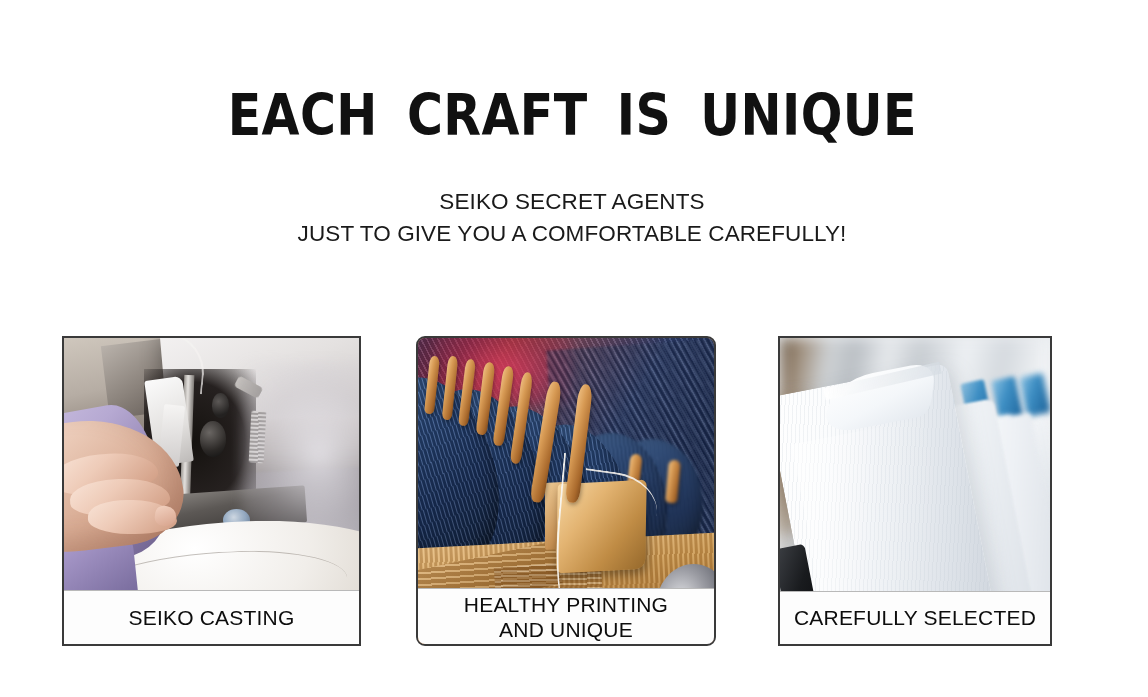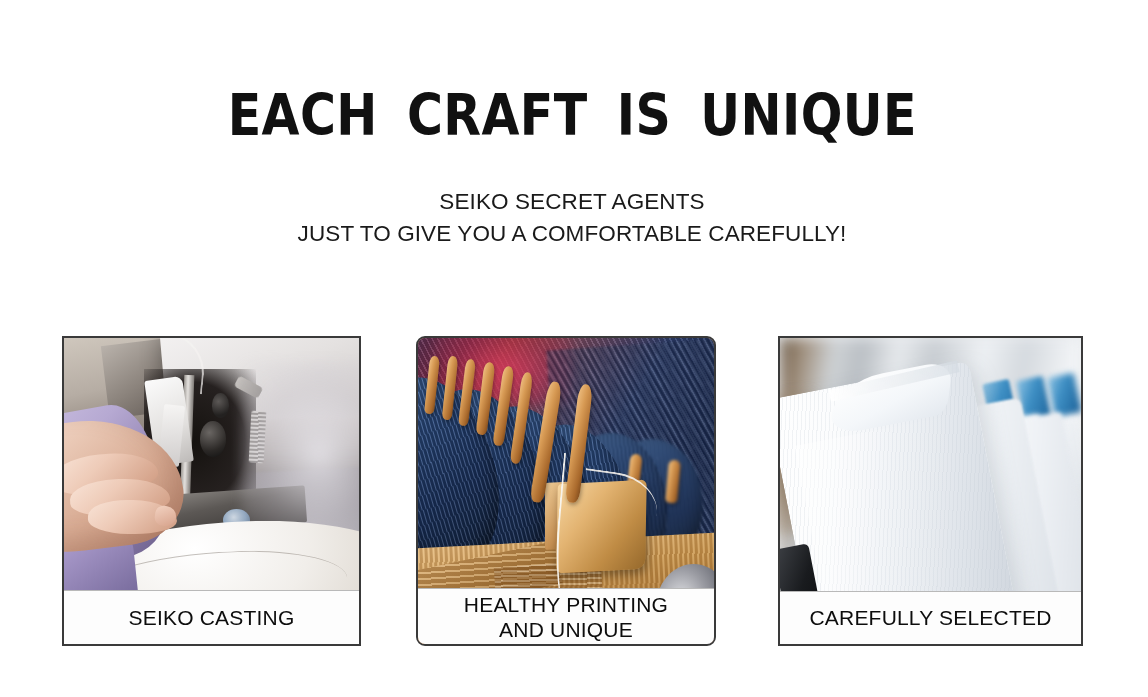--- a/index.html
+++ b/index.html
@@ -57,21 +57,21 @@
     position: absolute;
     top: 336px;
     height: 310px;
     border: 2px solid #3a3a3a;
     box-sizing: border-box;
     background: #ffffff;
     overflow: hidden;
   }
   #card-1 { left: 62px;  width: 299px; }
   #card-2 { left: 416px; width: 300px; border-radius: 9px; }
-  #card-3 { left: 778px; width: 305px; text-decoration: underline; }
+  #card-3 { left: 778px; width: 274px; text-decoration: underline; }
 
   .card-photo {
     position: absolute;
     left: 0;
     top: 0;
     right: 0;
     bottom: 0;
     overflow: hidden;
   }
 

